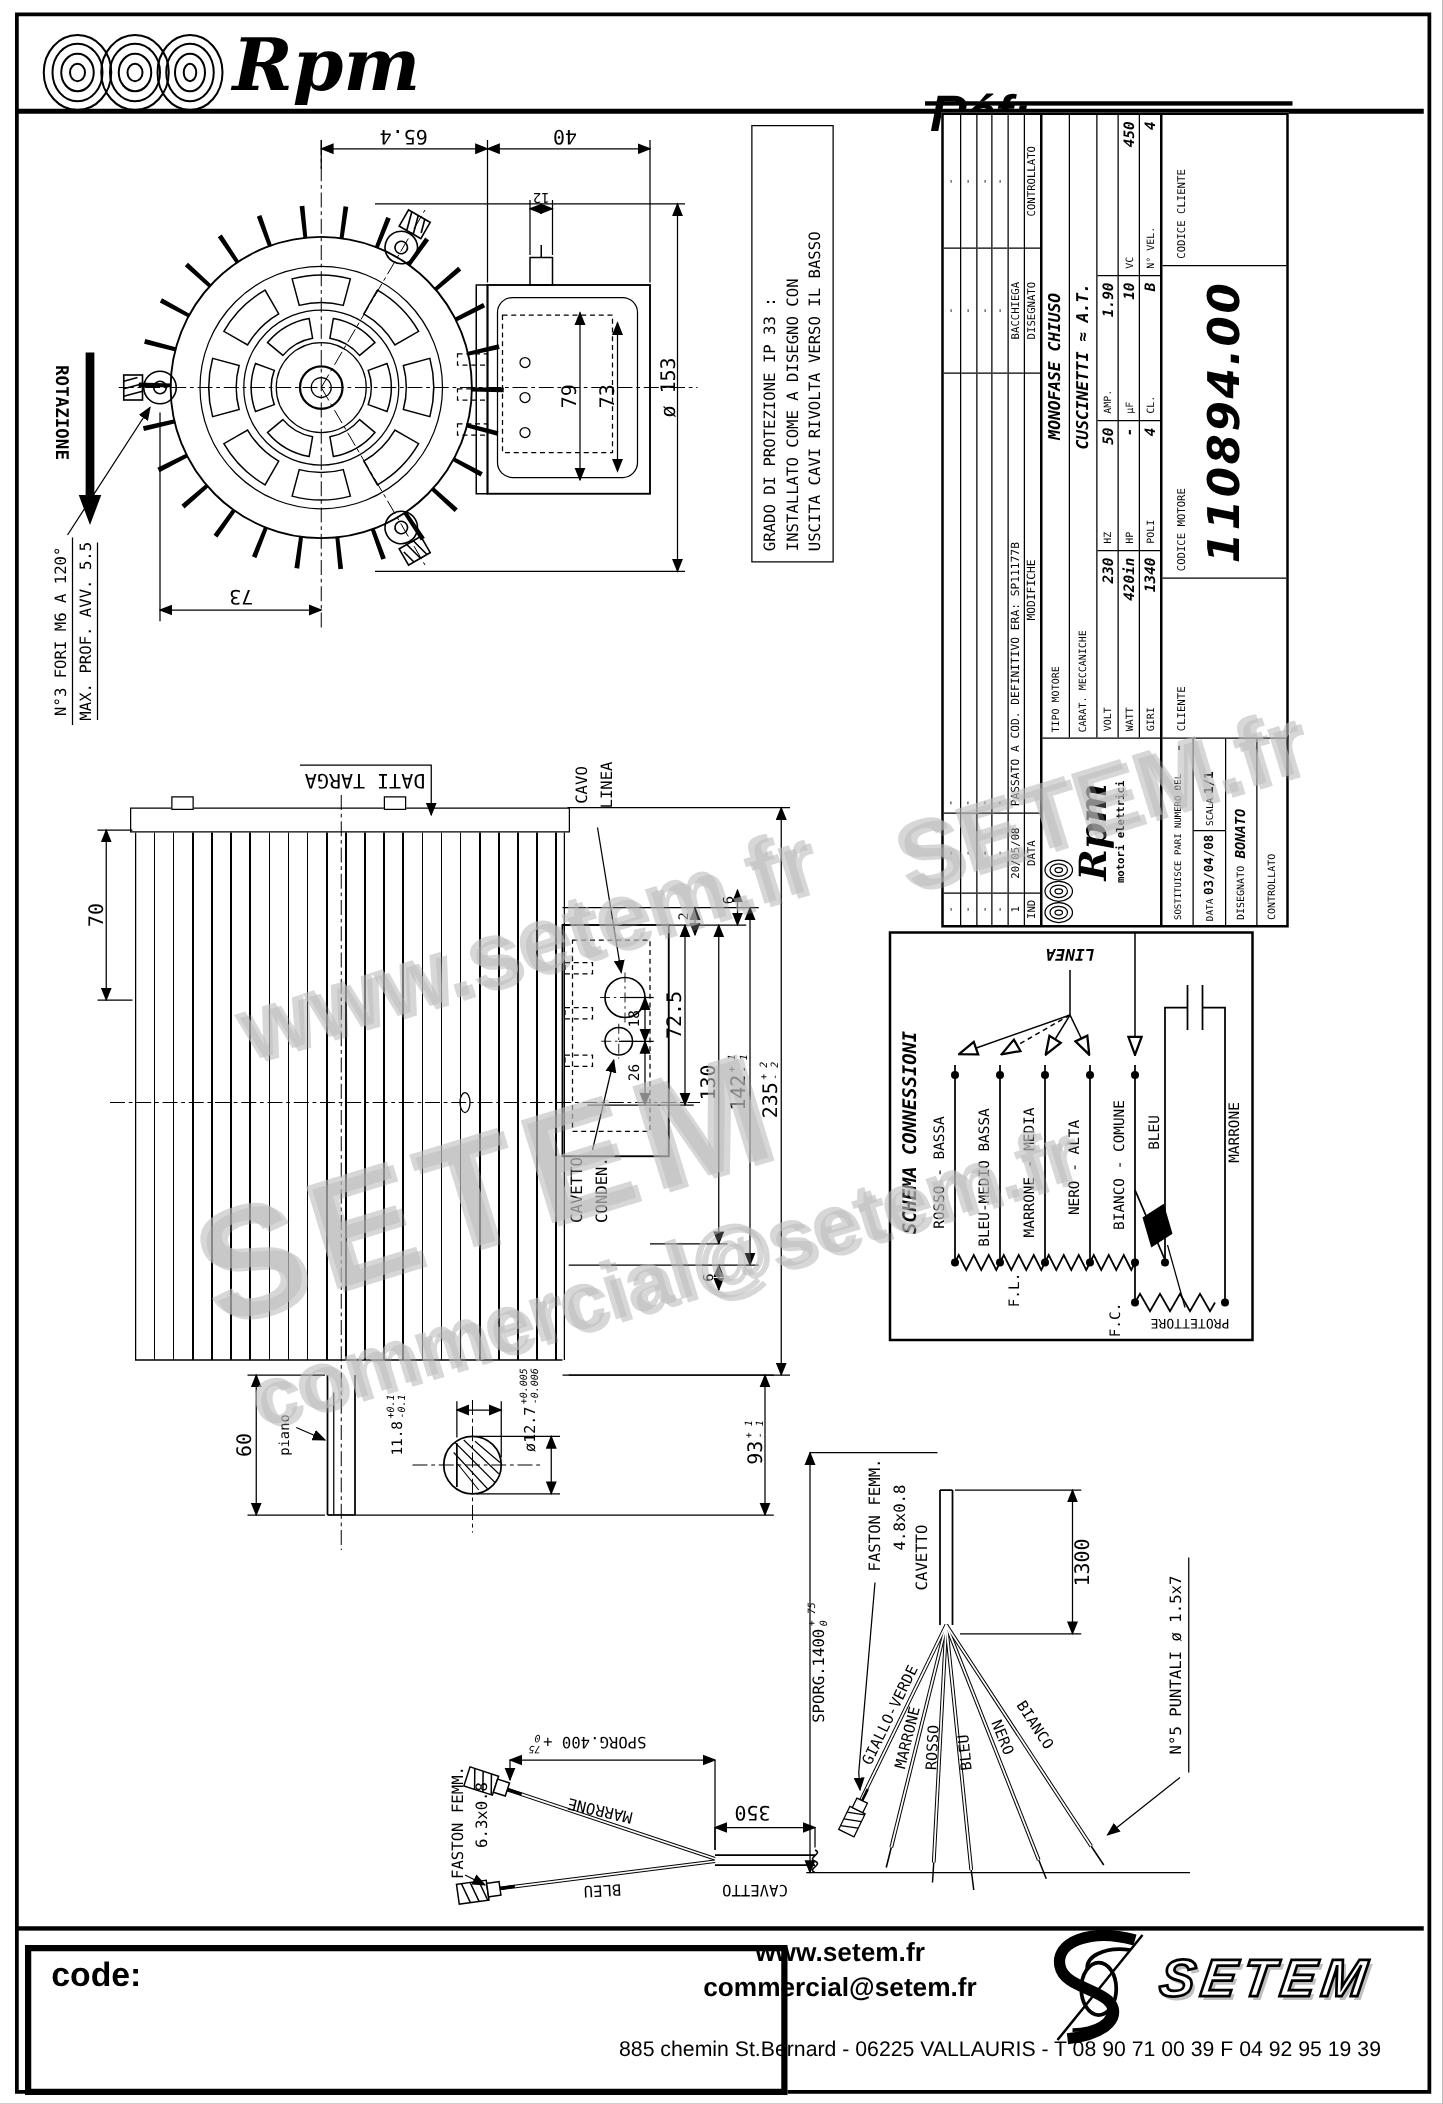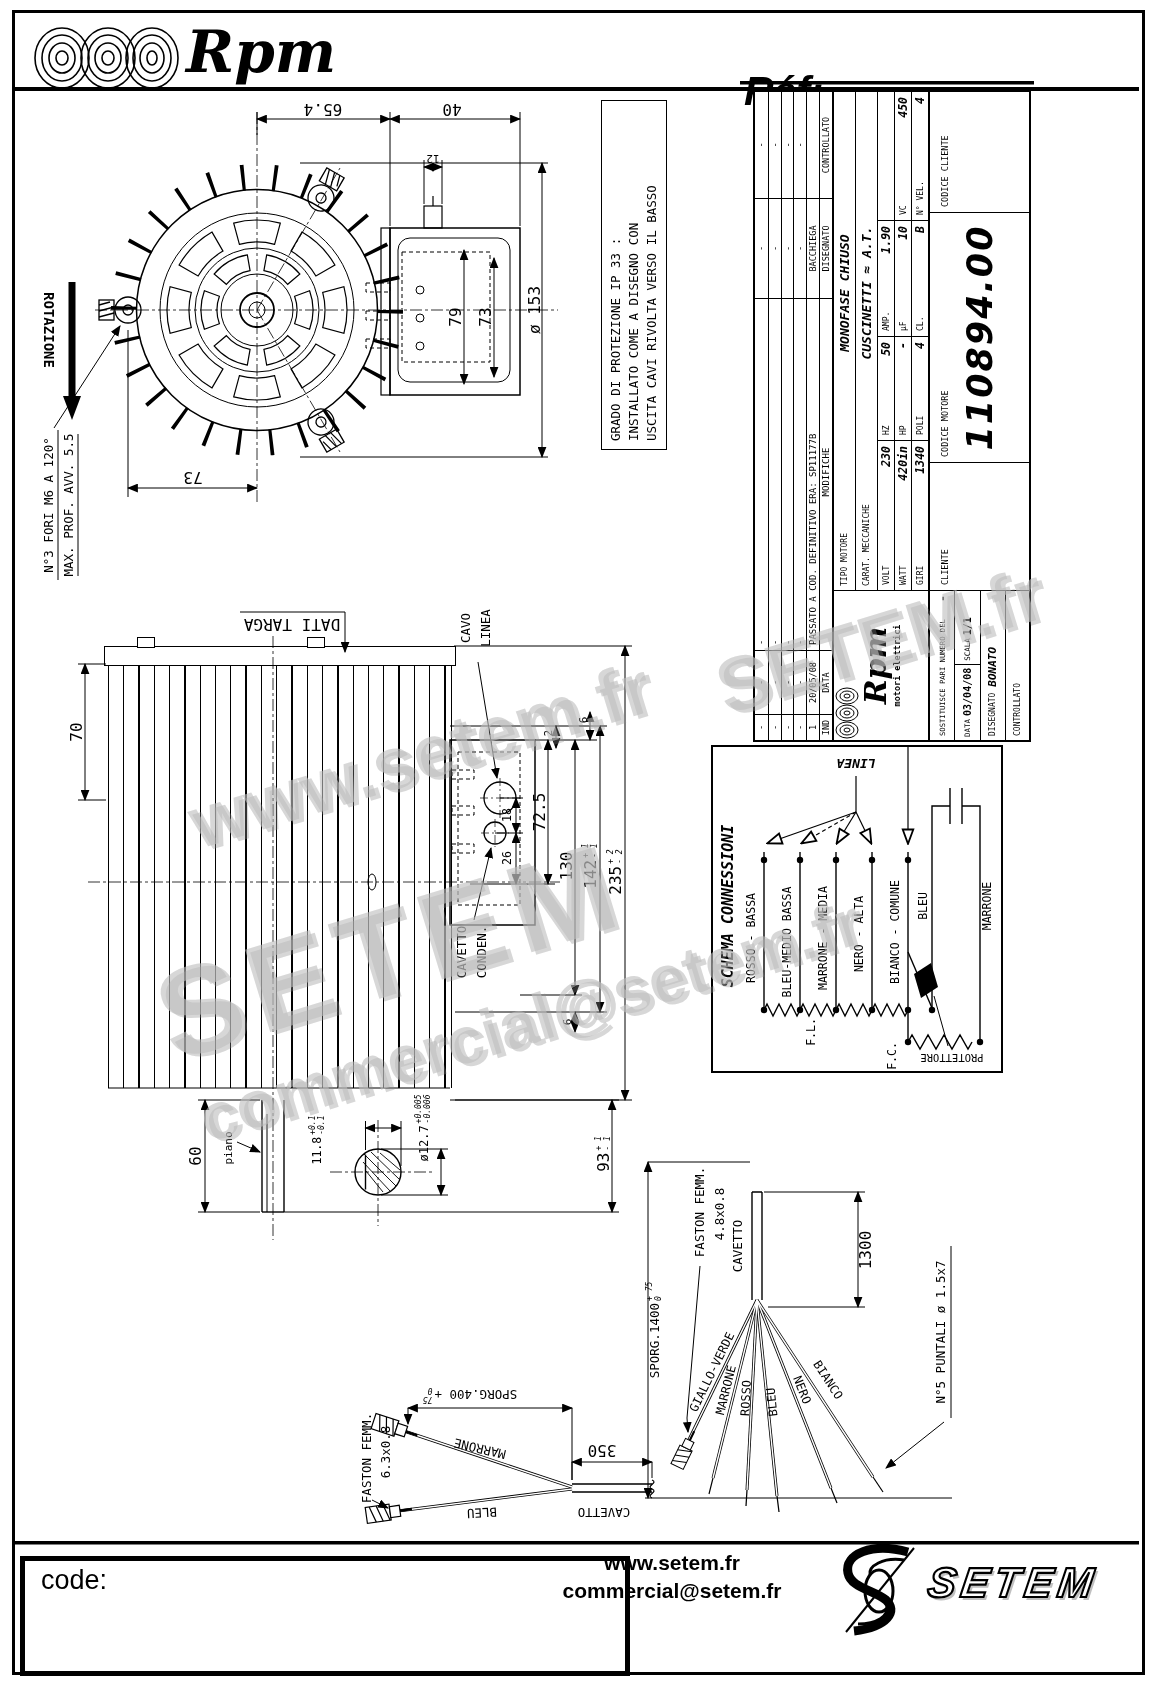--- a/index.html
+++ b/index.html
@@ -65,21 +65,21 @@
   .cc{border-right:1px solid #000;position:relative;padding:3px 0 0 5px;}
   .cc:last-child{border-right:none;}
   .cc .fl{font-size:8.5px;}
   .cc .big{position:absolute;left:0;right:0;top:30px;text-align:center;font-size:35px;font-weight:bold;font-style:italic;letter-spacing:2px;font-family:"DejaVu Sans",sans-serif;}
   
   .wm{position:absolute;z-index:5;pointer-events:none;font-weight:bold;color:rgba(190,190,190,.62);
       text-shadow:4px 4px 0 rgba(140,140,140,.35);transform:translate(-50%,-50%) rotate(-17deg);white-space:nowrap;
       font-family:"Liberation Sans",sans-serif;}
   
   .codebox{position:absolute;left:20px;top:1556px;width:600px;height:110px;border:5px solid #000;z-index:3;background:#fff;}
-  .codebox .cl{position:absolute;left:16px;top:4px;font-size:27px;font-weight:normal;}
+  .codebox .cl{position:absolute;left:16px;top:4px;font-size:27px;font-weight:bold;}
   .codebox .cv{position:absolute;left:0;right:0;top:34px;text-align:center;font-size:56px;font-weight:bold;letter-spacing:1px;}
   .fct{position:absolute;z-index:3;transform:translateX(-50%);font-weight:bold;font-size:21px;}
   .faddr{position:absolute;z-index:3;transform:translateX(-50%);font-size:17px;white-space:nowrap;}
   .setemtxt{position:absolute;left:1013px;top:1583px;z-index:3;transform:translate(-50%,-50%) skewX(-8deg);
     font-style:italic;font-weight:900;font-size:42px;letter-spacing:5px;color:#fff;
     -webkit-text-stroke:2.2px #000;text-shadow:3px 3px 0 rgba(150,150,150,.6);}
 </style>
 </head>
 <body>
 
@@ -706,14 +706,15 @@
   <div class="wm" style="left:420px;top:755px;font-size:74px;">www.setem.fr</div>
   <div class="wm" style="left:390px;top:950px;font-size:125px;letter-spacing:10px;">SETEM</div>
   <div class="wm" style="left:530px;top:1020px;font-size:66px;">commercial@setem.fr</div>
   <div class="wm" style="left:880px;top:640px;font-size:76px;">SETEM.fr</div>
 
   <div class="codebox">
     <div class="cl">code:</div>
   </div>
   <div class="fct" style="left:672px;top:1551px;">www.setem.fr</div>
   <div class="fct" style="left:672px;top:1579px;">commercial@setem.fr</div>
+  <div class="faddr" style="left:800px;top:1630px;">885 chemin St.Bernard  -  06225 VALLAURIS  -  T 08 90 71 00 39   F 04 92 95 19 39</div>
   <div class="setemtxt">SETEM</div>
 </div>
 
 </body></html>

